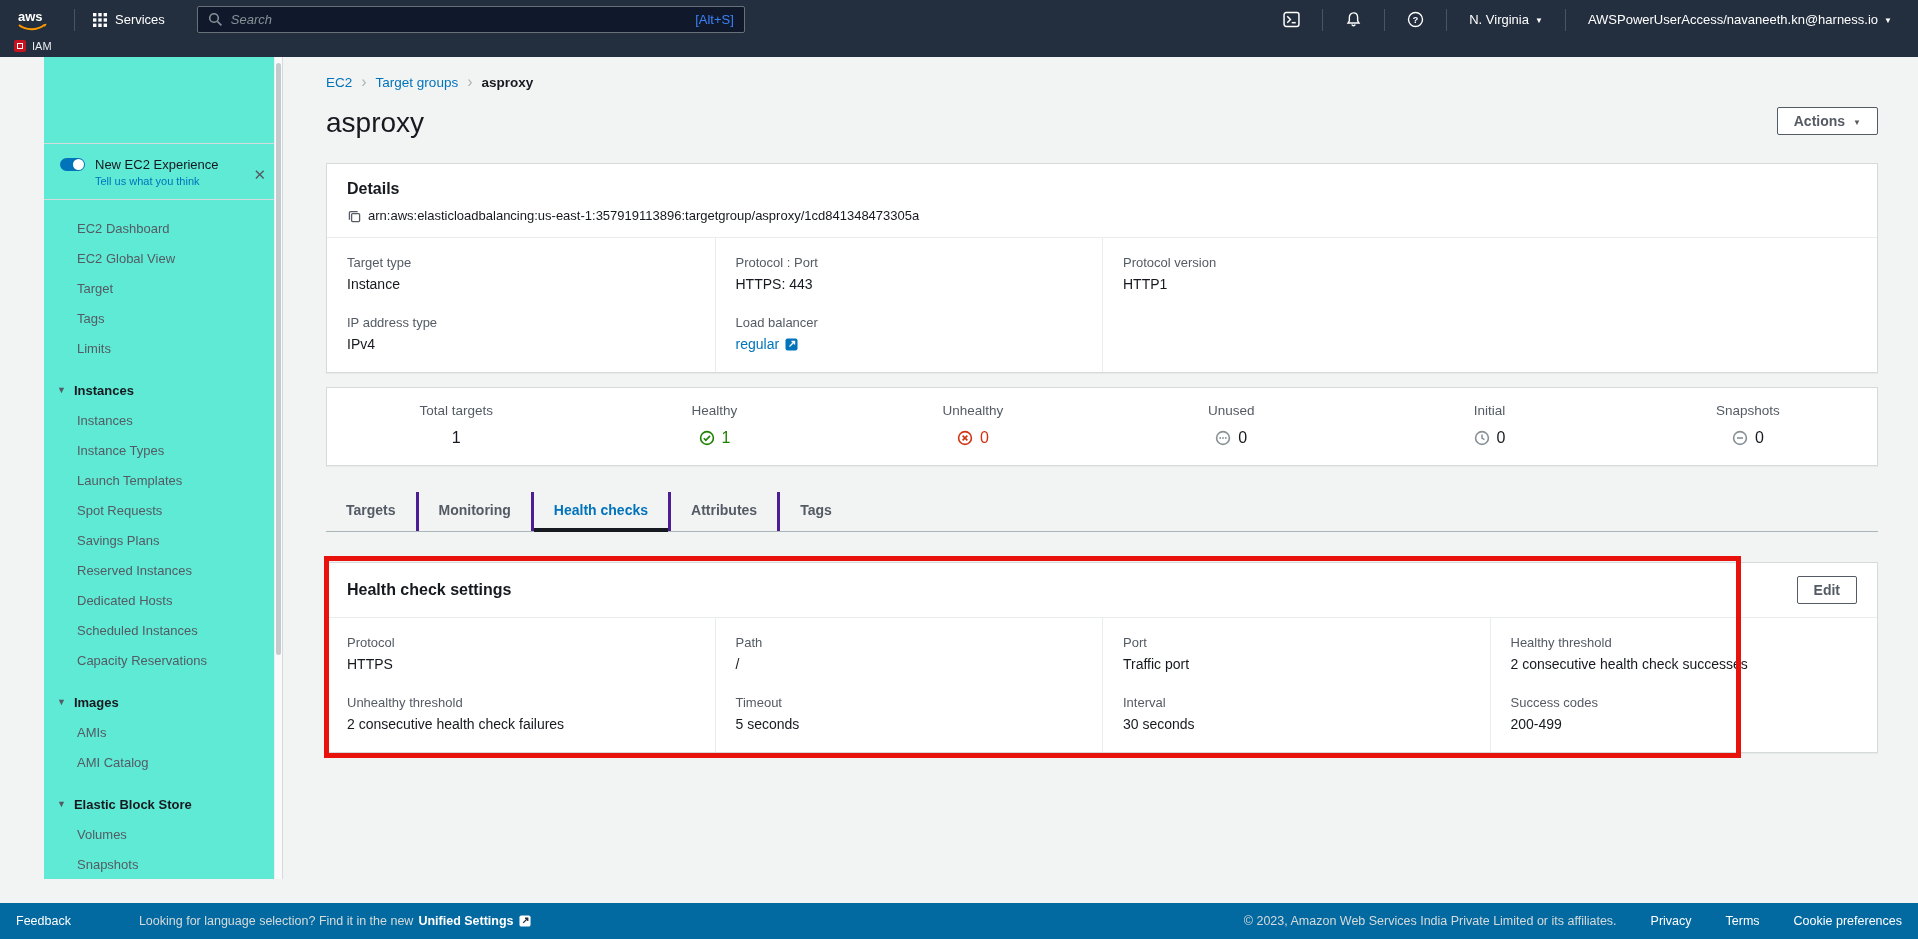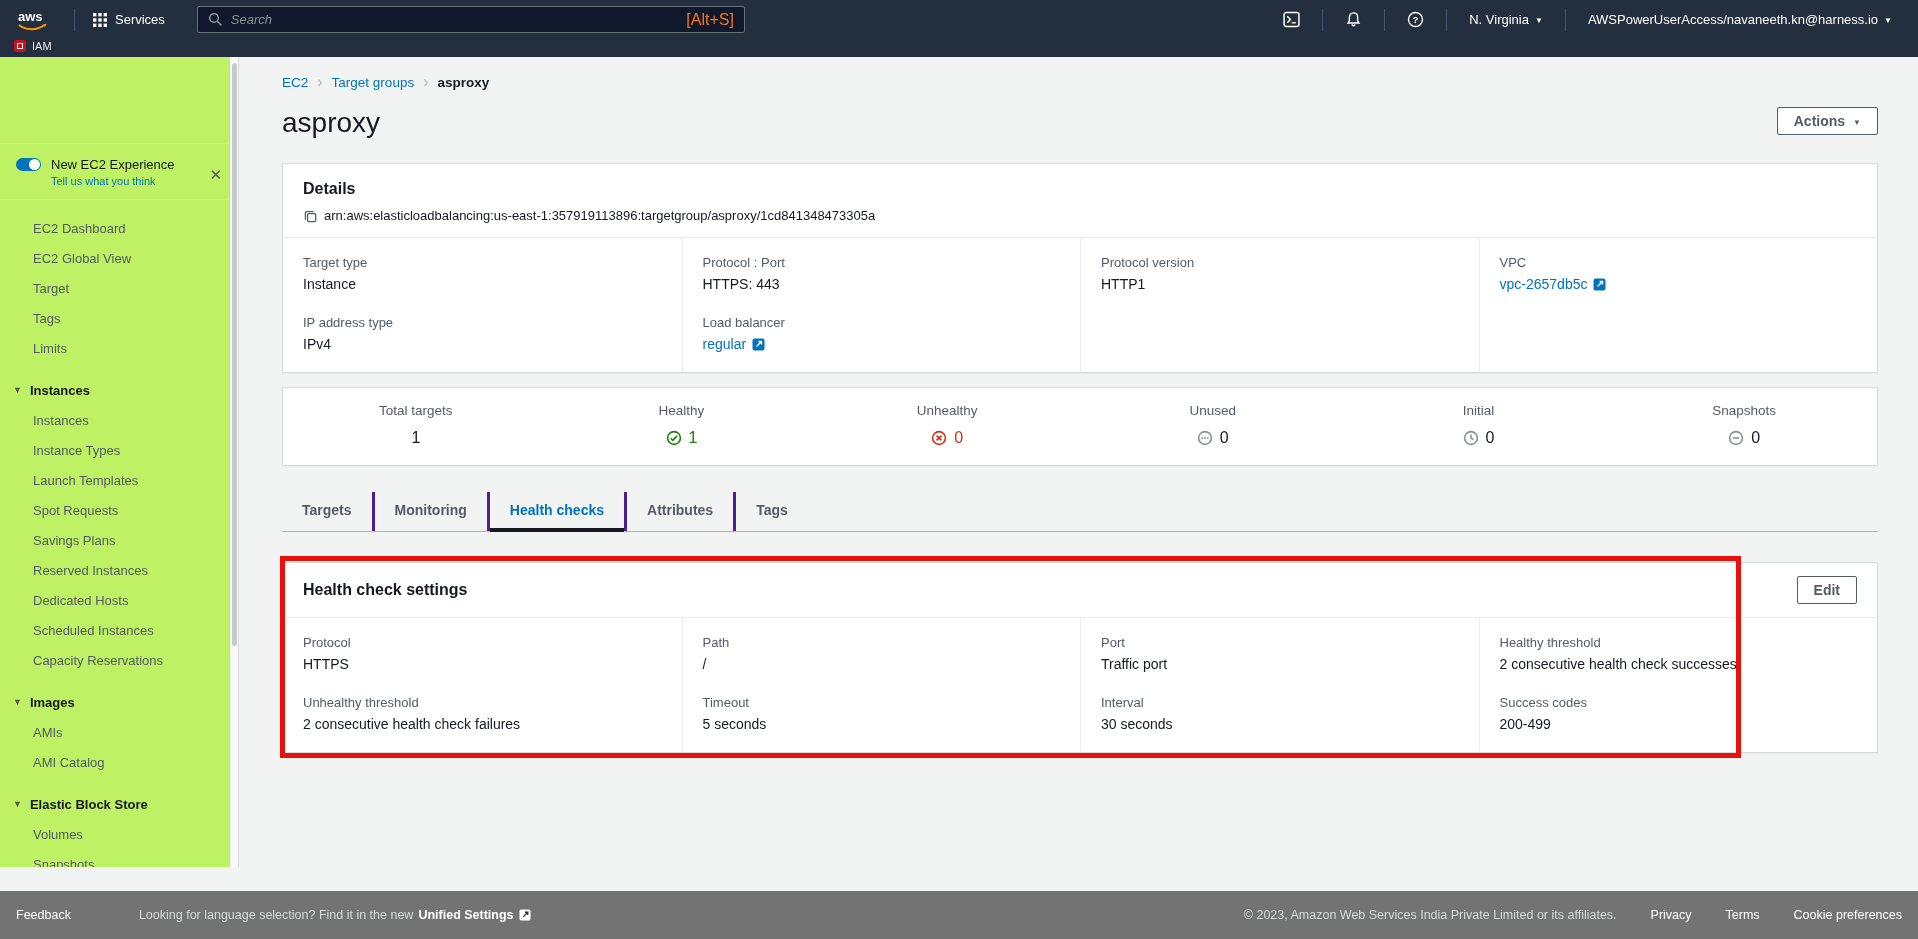--- a/index.html
+++ b/index.html
@@ -8,35 +8,35 @@
   .app { width:1918px; height:939px; display:flex; flex-direction:column; }
 
   
   .topnav { height:39px; background:#232f3e; display:flex; align-items:center; padding:0 14px; flex-shrink:0; }
   .aws-logo { margin-right:14px; display:flex; align-items:center; }
   .nav-divider { width:1px; height:22px; background:#45536b; margin:0 10px; }
   .services-btn { display:flex; align-items:center; gap:8px; color:#fff; font-size:13px; padding:4px 8px; cursor:pointer; }
   .search-box { margin-left:24px; width:548px; height:27px; background:#10192b; border:1px solid #687078; border-radius:2px; display:flex; align-items:center; padding:0 10px; gap:8px; }
   .search-box input { flex:1; background:transparent; border:none; outline:none; color:#ccc; font-size:13px; font-style:italic; font-family:"Liberation Sans", sans-serif; }
   .search-box input::placeholder { color:#879196; font-style:italic; }
-  .search-shortcut { color:#f97316; font-size:16px;text-align:center; }
+  .search-shortcut { color:#3b82f6; font-size:13px;text-align:center; }
   .topnav-right { margin-left:auto; display:flex; align-items:center; }
   .topnav-right .item { display:flex; align-items:center; gap:6px; color:#fff; font-size:13px; padding:0 12px; cursor:pointer; white-space:nowrap; }
   .caret-down { display:inline-block; }
   .caret-down::after { content:"▼"; font-size:8px; color:#fff; position:relative; top:-1px; }
 
   
   .bookmarkbar { height:18px; background:#232f3e; display:flex; align-items:center; gap:6px; padding:0 0 4px 14px; flex-shrink:0; }
   .iam-fav { width:12px; height:12px; background:#c7131f; border-radius:2px; display:flex; align-items:center; justify-content:center; }
   .iam-fav span { display:block; width:6px; height:6px; border:1px solid #fff; }
   .bookmark-label { color:#e9ebed; font-size:11px; }
 
   
   .body { flex:1; display:flex; overflow:hidden; }
-  .sidebar { width:239px; background:#bef264; border-right:1px solid #d5dbdb; position:relative; flex-shrink:0; overflow:hidden; font-size:13px; }
+  .sidebar { width:239px; background:#5eead4; border-right:1px solid #d5dbdb; position:relative; flex-shrink:0; overflow:hidden; font-size:13px;margin-left:44px; }
   .sidebar-scrollbar { position:absolute; right:0; top:0; bottom:0; width:8px; background:#fafafa; border-left:1px solid #eceff0; }
   .sidebar-scrollbar .thumb { position:absolute; left:1px; top:6px; width:5px; height:72%; background:#c4cbce; border-radius:3px; }
   .sidebar-spacer { height:86px; }
   .experience-panel { border-top:1px solid #d5dbdb; border-bottom:1px solid #d5dbdb; padding:13px 16px 12px; position:relative; }
   .exp-row { display:flex; align-items:center; gap:10px; }
   .toggle { width:25px; height:13px; background:#0073bb; border-radius:8px; position:relative; cursor:pointer; flex-shrink:0; }
   .toggle::after { content:""; position:absolute; right:1px; top:1px; width:11px; height:11px; background:#fff; border-radius:50%; }
   .exp-title { font-size:13px; color:#16191f; }
   .exp-sub { margin:3px 0 0 35px; font-size:11px; color:#0073bb; cursor:pointer; }
   .exp-close { position:absolute; right:16px; top:22px; color:#545b64; font-size:15px; cursor:pointer; }
@@ -81,21 +81,21 @@
   .tab { padding:10px 20px 13px; font-size:14px; font-weight:bold; color:#545b64; cursor:pointer; position:relative; white-space:nowrap; }
   .tab + .tab { border-left:3px solid #4c1d95; }
   .tab.active { color:#0073bb; }
   .tab.active::after { content:""; position:absolute; left:0; right:0; bottom:-1px; height:4px; background:#16191f; }
 
   .health-wrap { margin-top:30px; position:relative; }
   .hc-head { display:flex; align-items:center; justify-content:space-between; padding:13px 20px; }
   .red-annotation { position:absolute; left:-2px; top:-6px; bottom:-5px; right:137px; border:5px solid #e9110c; pointer-events:none; z-index:5; }
 
   
-  .footer { height:48px; background:#737373; display:flex; align-items:center; padding:0 16px; flex-shrink:0; font-size:12.5px;margin-top:24px; }
+  .footer { height:36px; background:#0369a1; display:flex; align-items:center; padding:0 16px; flex-shrink:0; font-size:12.5px;margin-top:24px; }
   .footer a { text-decoration:none; cursor:pointer; }
   .footer .feedback { color:#fff; }
   .footer .lang { margin-left:68px; color:#d5dbdb; display:flex; align-items:center; gap:5px; }
   .footer .lang b { color:#fff; }
   .footer .right { margin-left:auto; display:flex; align-items:flex-end; gap:34px; }
   .footer .copyright { color:#d5dbdb; }
   .footer .flink { color:#fff; }
   svg { display:block; }
 </style>
 </head>
@@ -299,34 +299,20 @@
                 </span>
               </div>
             </div>
           </div>
           <div class="field-col">
             <div class="field">
               <div class="lbl">Protocol version</div>
               <div class="val">HTTP1</div>
             </div>
           </div>
-          <div class="field-col">
-            <div class="field">
-              <div class="lbl">VPC</div>
-              <div class="val">
-                <a>vpc-2657db5c</a>
-                <span>
-                  <svg width="13" height="13" viewBox="0 0 13 13">
-                      <rect x="0.5" y="0.5" width="12" height="12" rx="2" fill="#0073bb"></rect>
-                      <path d="M4.5 8.5 L9.5 3.5 M6.5 3.5 h3 v3" stroke="#ffffff" stroke-width="1.4" fill="none"></path>
-                    </svg>
-                </span>
-              </div>
-            </div>
-          </div>
         </div>
       </section>
 
       <section class="card stats-card">
         <div class="stat">
           <div class="lbl">Total targets</div>
           <div class="valrow">
               <span>1</span>
             </div>
         </div>

